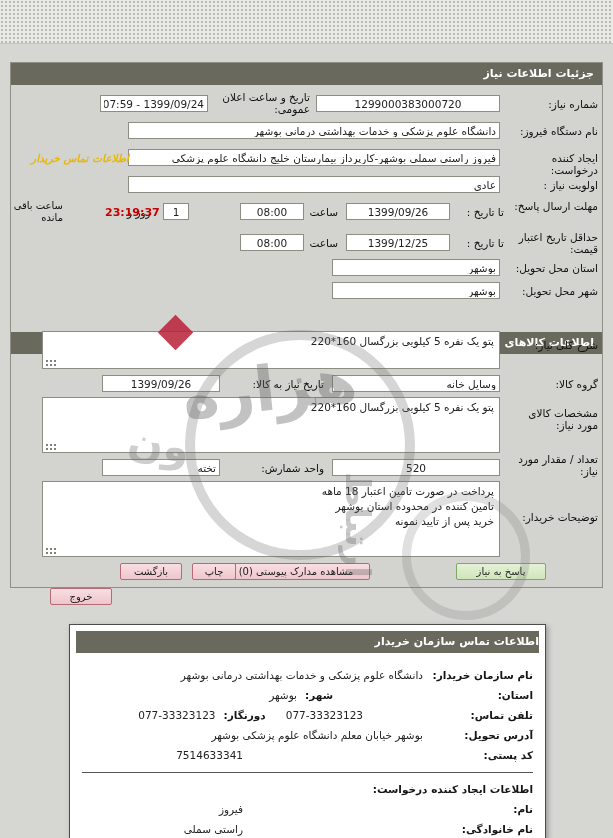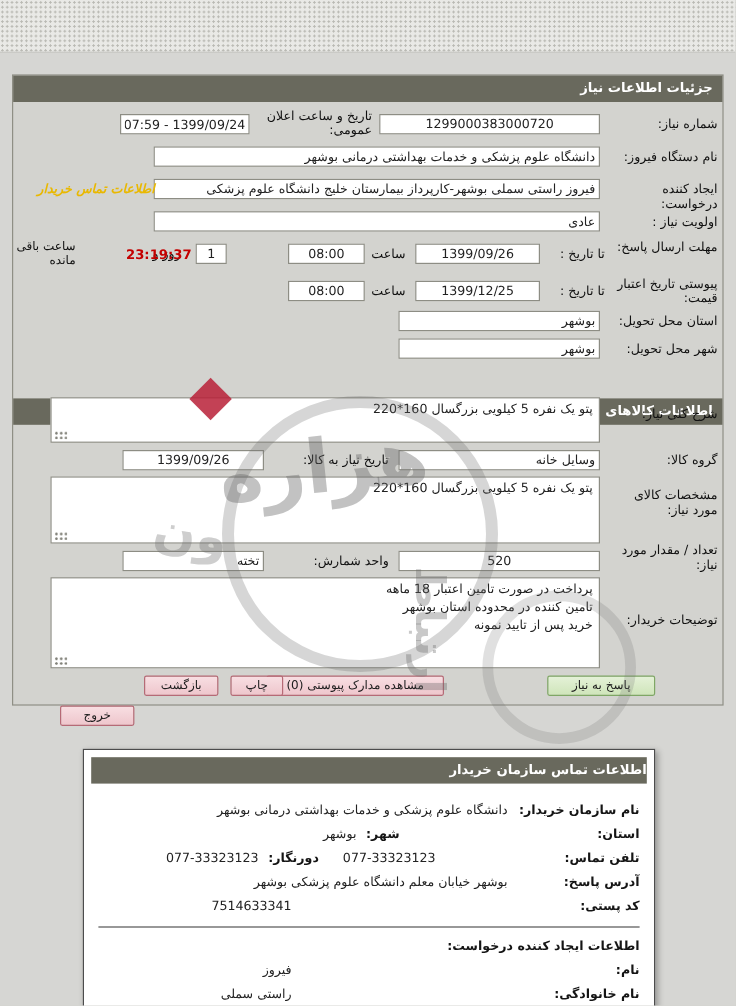--- a/index.html
+++ b/index.html
@@ -124,21 +124,21 @@
   <div class="lbl" style="right:4px; top:137px; width:86px;">مهلت ارسال پاسخ:</div>
   <div class="lbl" style="right:98px; top:143px; width:50px;">تا تاریخ :</div>
   <input class="inp center ltr" style="right: 152px; top: 140px; width: 104px;" value="1399/09/26">
   <div class="lbl" style="right:264px; top:143px; width:30px;">ساعت</div>
   <input class="inp center" style="right: 298px; top: 140px; width: 64px;" value="08:00">
   <input class="inp center" style="left: 152px; top: 140px; width: 26px;" value="1">
   <div class="lbl" style="left:116px; top:143px; width:34px; text-align:left;">روز و</div>
   <div class="countdown" style="left:54px; top:143px;margin-left:40px;">23:19:37</div>
   <div class="lbl" style="left:0px; top:137px; width:52px; font-size:10px;">ساعت باقی مانده</div>
 
-  <div class="lbl" style="right:4px; top:168px; width:90px;">پیوستی تاریخ اعتبار قیمت:</div>
+  <div class="lbl" style="right:4px; top:168px; width:90px;">حداقل تاریخ اعتبار قیمت:</div>
   <div class="lbl" style="right:98px; top:174px; width:50px;">تا تاریخ :</div>
   <input class="inp center ltr" style="right: 152px; top: 171px; width: 104px;" value="1399/12/25">
   <div class="lbl" style="right:264px; top:174px; width:30px;">ساعت</div>
   <input class="inp center" style="right: 298px; top: 171px; width: 64px;" value="08:00">
 
   <div class="lbl" style="right:4px; top:199px; width:96px;">استان محل تحویل:</div>
   <input class="inp" style="right: 102px; top: 196px; width: 168px;" value="بوشهر">
 
   <div class="lbl" style="right:4px; top:222px; width:96px;">شهر محل تحویل:</div>
   <input class="inp" style="right: 102px; top: 219px; width: 168px;" value="بوشهر">
@@ -202,21 +202,21 @@
     </div>
 
     <div class="mrow">
       <span class="mlabel">تلفن تماس:</span>
       <span class="mval gap60 ltrtxt">077-33323123</span>
       <span class="mlabel gap20" style="min-width:0;">دورنگار:</span>
       <span class="mval gap8 ltrtxt">077-33323123</span>
     </div>
 
     <div class="mrow">
-      <span class="mlabel">آدرس پاسخ:</span>
+      <span class="mlabel">آدرس تحویل:</span>
       <span class="mval">بوشهر خیابان معلم دانشگاه علوم پزشکی بوشهر</span>
     </div>
 
     <div class="mrow">
       <span class="mlabel">کد پستی:</span>
       <span class="mval vind ltrtxt">7514633341</span>
     </div>
 
     <div class="mdivider"></div>
 

